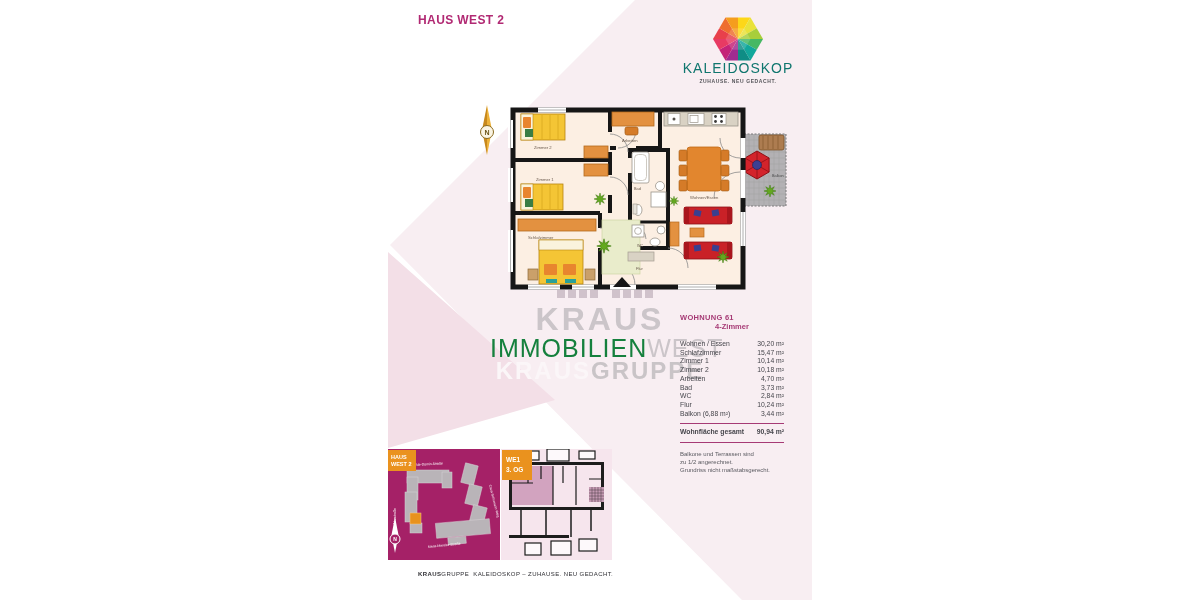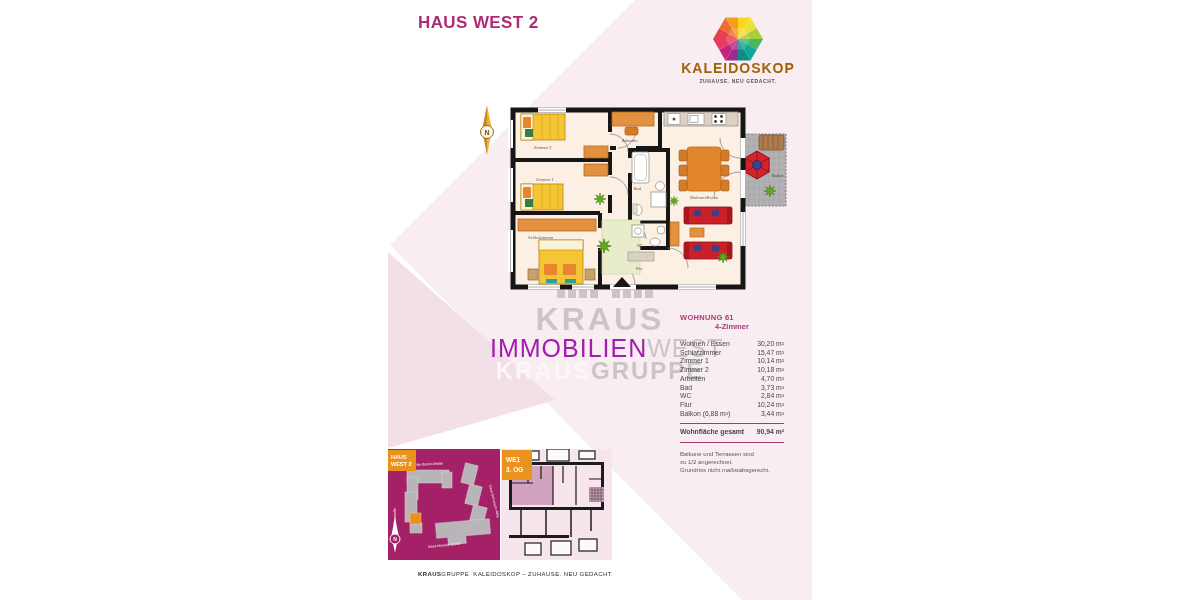--- a/index.html
+++ b/index.html
@@ -2,37 +2,37 @@
 <html><head>
 <meta charset="utf-8">
 <style>
   html,body{margin:0;padding:0;background:#ffffff;}
   .canvas{position:relative;width:1200px;height:600px;overflow:hidden;background:#ffffff;
           font-family:"Liberation Sans",sans-serif;}
   .abs{position:absolute;}
   svg text{font-family:"Liberation Sans",sans-serif;}
 
   
-  .title{left:418px;top:13px;font-size:17px;font-weight:bold;color:#b12973;letter-spacing:.4px;}
+  .title{left:418px;top:13px;font-size:12px;font-weight:bold;color:#b12973;letter-spacing:.4px;}
   .subtitle{left:418px;top:30px;font-size:20px;font-weight:bold;color:#3e3e44;letter-spacing:.2px;}
 
   
-  .logo-name{left:678px;top:60px;width:120px;text-align:center;font-size:14px;font-weight:bold;
-             color:#a16207;letter-spacing:1px;}
+  .logo-name{left:678px;top:60px;width:120px;text-align:center;font-size:14px;font-weight:normal;
+             color:#0f766e;letter-spacing:1px;}
   .logo-tagline{left:678px;top:78px;width:120px;text-align:center;font-size:5px;color:#55555a;
                 letter-spacing:.6px;font-weight:bold;}
 
   
   .wm-squares{left:557px;top:290px;display:flex;gap:3px;}
   .wm-squares .sq{width:8px;height:8px;background:rgba(203,188,198,.9);}
   .wm-squares .gap{width:8px;height:8px;background:transparent;}
   .wm1{left:500px;top:301px;width:200px;text-align:center;font-size:32px;font-weight:bold;
        color:#cbc5c9;letter-spacing:3px;}
   .wm2{left:490px;top:334px;width:220px;text-align:center;font-size:25px;color:#cbc5c9;letter-spacing:1px;}
-  .wm2 .lt{color:#a21caf;}
+  .wm2 .lt{color:#15803d;}
   .wm3{left:490px;top:357px;width:220px;text-align:center;font-size:24px;font-weight:bold;
        color:#c9c4c7;letter-spacing:2px;}
   .wm3 .lt{color:#fbf6f8;}
 
   
   .table{left:680px;top:313px;width:104px;color:#46464c;}
   .table .t-title{font-size:7.5px;font-weight:bold;color:#a63a75;letter-spacing:.3px;}
   .table .t-sub{font-size:7.5px;font-weight:bold;color:#a63a75;margin-bottom:9px;text-align:center;}
   .table .row{display:flex;justify-content:space-between;font-size:6.8px;line-height:8.7px;}
   .table .hr{border-top:1px solid #a63a75;margin:5px 0 4px 0;}

